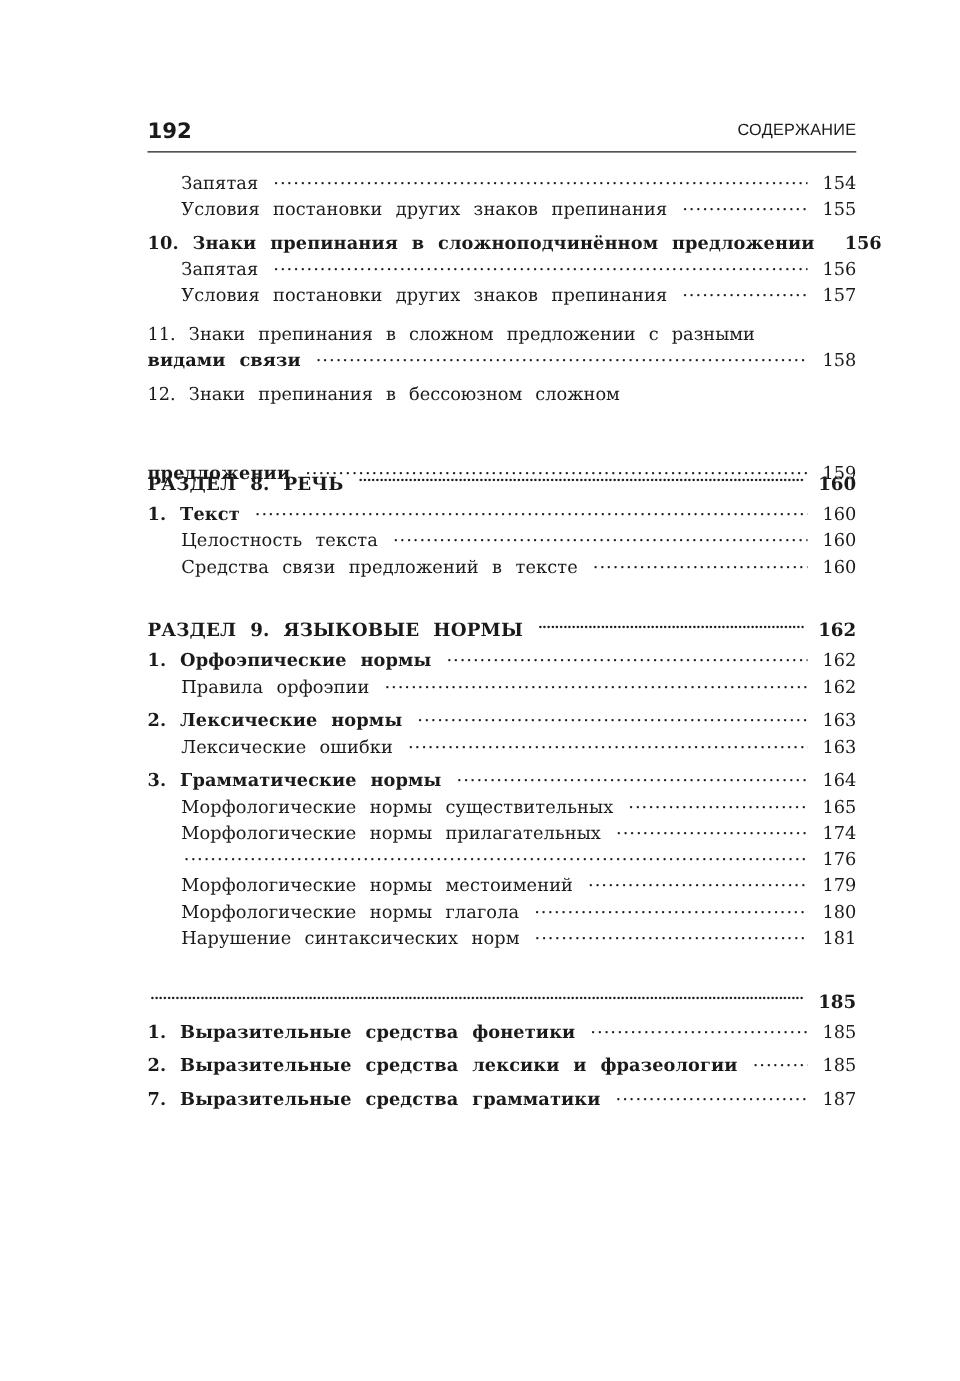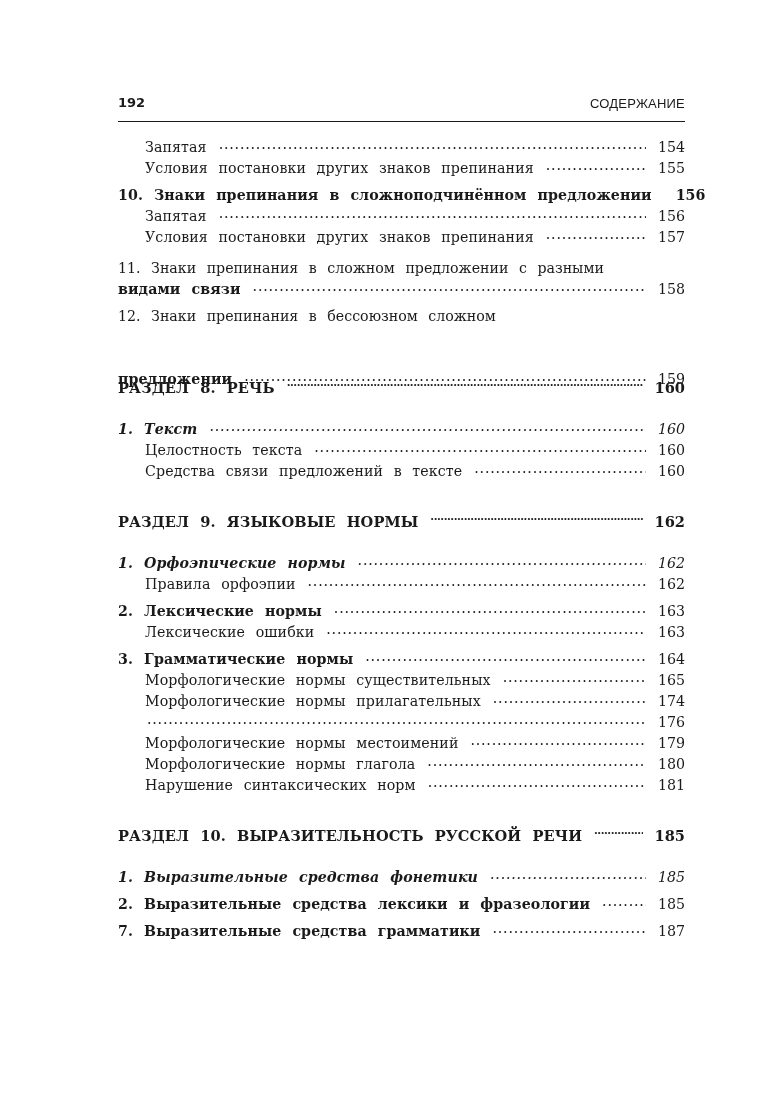--- a/index.html
+++ b/index.html
@@ -3,34 +3,34 @@
 <meta charset="utf-8">
 <style>
   html, body { margin: 0; padding: 0; background: #ffffff; }
   body { width: 768px; height: 1105px; position: relative; overflow: hidden; color: #1a1a1a; }
   .header {
     position: absolute; left: 118px; top: 93px; width: 567px; height: 28px;
     border-bottom: 1.5px solid #1a1a1a;
   }
   .page-num {
     position: absolute; left: 0; top: 2px;
-    font-family: "DejaVu Sans", sans-serif; font-weight: bold; font-size: 13px;
+    font-family: "DejaVu Sans", sans-serif; font-weight: bold; font-size: 17px;
   }
   .running-title {
     position: absolute; right: 0; top: 3px;
     font-family: "Liberation Sans", sans-serif; font-size: 13px; letter-spacing: 0.2px;
   }
   .toc { position: absolute; left: 118px; top: 137px; width: 567px;
     font-family: "DejaVu Serif", serif; font-size: 14.2px; }
   .row { position: relative; display: flex; align-items: baseline; height: 21px; line-height: 21px; white-space: nowrap; gap: 10px; }
   .row.sub { padding-left: 27px; }
   .row.bold { font-weight: bold; }
   .row.gap { margin-top: 6px; }
   .row.part { margin-top: 28px; font-weight: bold; font-size: 14.6px; height: 23px; line-height: 23px; }
-  .row.part + .row { margin-top: 20px; font-style: italic; }
+  .row.part + .row { margin-top: 3px; }
   .t { word-spacing: 6px; letter-spacing: 0.1px; flex: 0 0 auto; }
   .leader { flex: 1 1 auto; overflow: hidden; margin: 0 2px; position: relative; height: 1em; }
   .leader::before {
     content: "..............................................................................................................................................................................";
     position: absolute; left: 0; bottom: -3px; font-weight: normal; letter-spacing: 0.8px; white-space: nowrap;
   }
   .row.part .leader::before { letter-spacing: -0.5px; font-weight: bold; font-size: 11px; bottom: -1px; }
   .p { flex: 0 0 auto; }
   .wrap-line1 { height: 21px; line-height: 21px; font-weight: normal; word-spacing: 6px; white-space: nowrap; }
 </style>
@@ -159,21 +159,20 @@
     <span class="leader"></span>
     <span class="p">180</span>
   </div>
   <div class="row sub">
     <span class="t">Нарушение синтаксических норм</span>
     <span class="leader"></span>
     <span class="p">181</span>
   </div>
 
   <div class="row part">
-    <span class="t">РАЗДЕЛ 10. ВЫРАЗИТЕЛЬНОСТЬ РУССКОЙ РЕЧИ</span>
     <span class="leader"></span>
     <span class="p">185</span>
   </div>
   <div class="row bold">
     <span class="t">1. Выразительные средства фонетики</span>
     <span class="leader"></span>
     <span class="p" style="font-weight:normal;">185</span>
   </div>
   <div class="row bold gap">
     <span class="t">2. Выразительные средства лексики и фразеологии</span>

